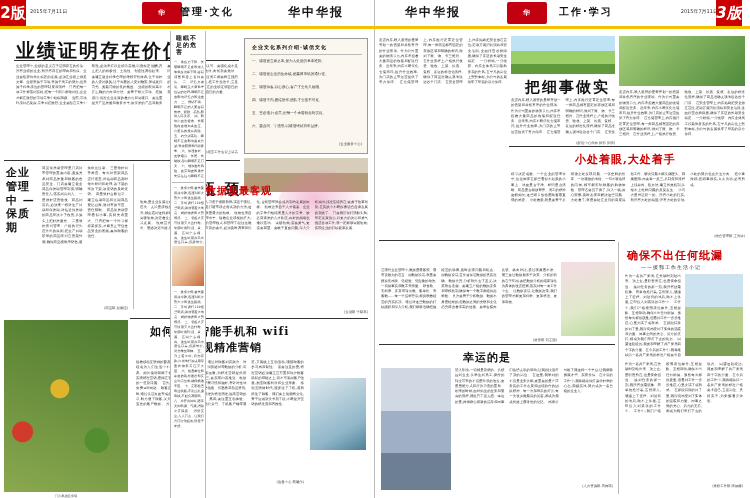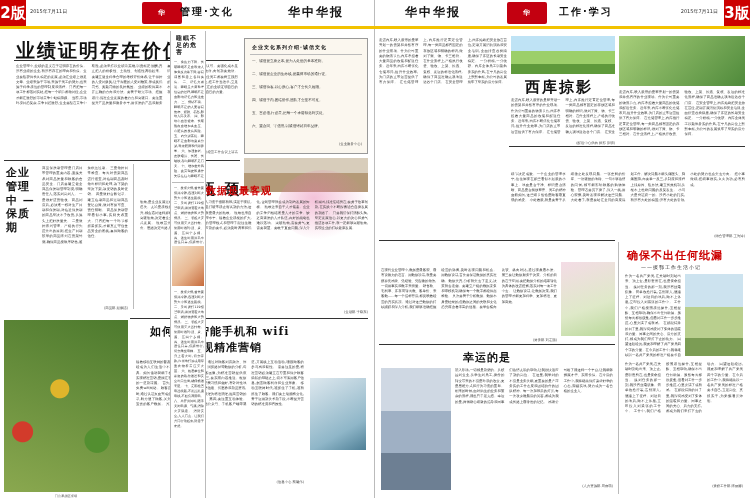--- a/index.html
+++ b/index.html
@@ -7,21 +7,21 @@
   .page{position:relative;width:750px;height:498px;background:#fdfdfb;}
   .half{position:absolute;top:0;height:498px;width:375px;background:#fff;box-sizing:border-box;}
   .left{left:0;border-right:1px solid #bbb;}
   .right{left:375px;}
 
   
   .masthead{position:relative;height:26px;border-bottom:2px solid #c00;background:#fff;}
   .mh-pagebadge{position:absolute;top:0;width:26px;height:26px;background:#c00;color:#fff;
     font-size:15px;font-weight:bold;display:flex;align-items:center;justify-content:center;}
   .mh-pagebadge.l{left:0;}
-  .mh-pagebadge.r{right:0;}
+  .mh-pagebadge.r{right:8px;font-style:italic;}
   .mh-date{position:absolute;top:8px;font-size:5px;color:#333;}
   .mh-logo{position:absolute;top:2px;width:40px;height:22px;background:#c30010;border-radius:2px;
     display:flex;align-items:center;justify-content:center;}
   .mh-logo span{color:#fff;font-size:7px;font-weight:bold;letter-spacing:1px;}
   .mh-name{position:absolute;top:4px;font-size:12px;font-weight:bold;color:#111;letter-spacing:2px;
     font-family:"DejaVu Serif","Liberation Serif",serif;}
   .mh-sec{position:absolute;top:5px;font-size:10px;font-weight:bold;color:#111;letter-spacing:2px;
     border:0;padding:0 2px;}
   .mh-yellow{position:absolute;left:0;right:0;top:26px;height:3px;background:#f2c200;}
 
@@ -195,41 +195,42 @@
     <div class="mh-yellow" style="left:0;width:375px;"></div>
 
     <div class="txt txt3" style="left:4px;top:38px;width:128px;height:100px;">走进西库,映入眼帘的是整齐划一的货架和井然有序的作业现场。作为公司重要的物流节点,西库承担着大量商品的收储和配送任务。近年来,西库不断优化仓储布局,提升作业效率,为门店的正常运营提供了有力保障。
 
 在仓储管理上,西库推行定置定位管理,每一类商品都有固定的存放区域和明确的标识,做到了账、物、卡三相符。在作业流程上,严格执行收货、验收、上架、拣选、复核、发运的标准化流程,确保了商品准确无误地送达各个门店。
 
 在安全管理上,西库始终把安全放在首位,定期开展消防演练和安全培训,全面排查各类隐患,确保了库区的长期安全稳定。
 
 一分耕耘,一分收获。西库全体员工以勤勉务实的作风,在平凡的岗位上默默奉献,为公司的发展筑牢了坚实的后方保障。</div>
     <div class="photo ph-nature" style="left:136px;top:36px;width:104px;height:38px;"></div>
-    <div class="hl title-mid" style="left:150px;top:78px;">西库掠影</div>
+    <div class="hl title-mid" style="left:150px;top:78px;">把细事做实</div>
     <div class="txt txt2" style="left:136px;top:98px;width:104px;height:42px;">走进西库,映入眼帘的是整齐划一的货架和井然有序的作业现场。作为公司重要的物流节点,西库承担着大量商品的收储和配送任务。近年来,西库不断优化仓储布局,提升作业效率,为门店的正常运营提供了有力保障。
 
 在仓储管理上,西库推行定置定位管理,每一类商品都有固定的存放区域和明确的标识,做到了账、物、卡三相符。在作业流程上,严格执行收货、验收、上架、拣选、复核、发运的标准化流程,确保了商品准确无误地送达各个门店。
 
 在安全管理上,西库始终把安全放在首位,定期开展消防演练和安全培训,全面排查各类隐患,确保了库区的长期安全稳定。
 
 一分耕耘,一分收获。西库全体员工以勤勉务实的作风,在平凡的岗位上默默奉献,为公司的发展筑牢了坚实的后方保障。</div>
     <div class="byline" style="left:136px;top:141px;width:104px;">(配送中心供稿 摄影 张明)</div>
 
     <div class="photo ph-green" style="left:244px;top:36px;width:126px;height:50px;"></div>
     <div class="txt txt2" style="left:244px;top:90px;width:126px;height:50px;">走进西库,映入眼帘的是整齐划一的货架和井然有序的作业现场。作为公司重要的物流节点,西库承担着大量商品的收储和配送任务。近年来,西库不断优化仓储布局,提升作业效率,为门店的正常运营提供了有力保障。
 
 在仓储管理上,西库推行定置定位管理,每一类商品都有固定的存放区域和明确的标识,做到了账、物、卡三相符。在作业流程上,严格执行收货、验收、上架、拣选、复核、发运的标准化流程,确保了商品准确无误地送达各个门店。
 
 在安全管理上,西库始终把安全放在首位,定期开展消防演练和安全培训,全面排查各类隐患,确保了库区的长期安全稳定。
 
 一分耕耘,一分收获。西库全体员工以勤勉务实的作风,在平凡的岗位上默默奉献,为公司的发展筑牢了坚实的后方保障。</div>
     <div class="photo ph-green" style="left:244px;top:144px;width:126px;height:0px;"></div>
 
     <div class="rule hrule" style="left:134px;top:146px;width:236px;background:#333;"></div>
+    <div class="hl title-sm redtitle" style="left:200px;top:152px;">小处着眼,大处着手</div>
     <div class="txt txt4" style="left:136px;top:172px;width:234px;height:60px;">细节决定成败。一个企业的管理水平,往往体现在那些看似不起眼的小事上。地面是否干净、标识是否清晰、商品是否摆放整齐、员工的精神面貌如何,这些细节恰恰是顾客最直观的感受。
 
 小处着眼,就是要善于从细微之处发现问题。一张歪斜的价签、一块破损的地砖、一句不够热情的问候,都可能影响顾客的购物体验。管理者要沉下身子,深入一线,用心观察,及时发现和解决这些问题。
 
 大处着手,就是要站在全局的高度谋划工作。解决问题不能头痛医头、脚痛医脚,而要举一反三,从制度和流程上找原因、想办法,建立长效机制,从根本上杜绝问题的反复发生。
 
 小与大是辩证统一的。没有小处的扎实,就没有大处的稳固;没有大处的引领,小处的努力也会失去方向。
 
 把小事做细,把细事做实,久久为功,必有所成。</div>
     <div class="byline" style="left:136px;top:234px;width:234px;">(综合管理部 王海涛)</div>

